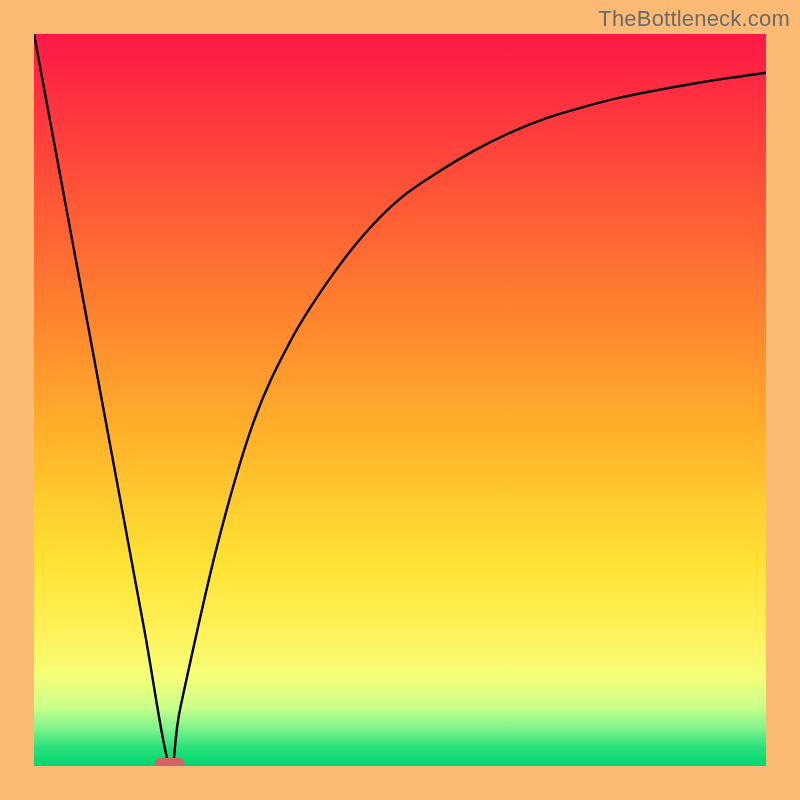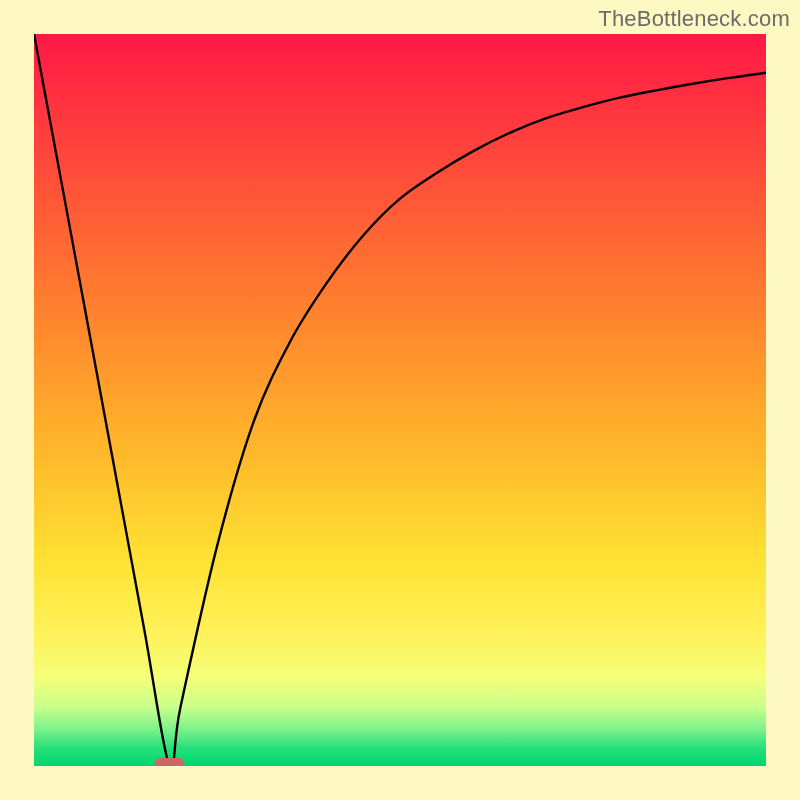--- a/index.html
+++ b/index.html
@@ -8,21 +8,21 @@
     width: 800px;
     height: 800px;
     overflow: hidden;
     background: #000;
     font-family: Arial, Helvetica, sans-serif;
   }
   .frame {
     position: relative;
     width: 800px;
     height: 800px;
-    background: #fef9c3;
+    background: #fdba74;
   }
   .plot-area {
     position: absolute;
     left: 34px;
     top: 34px;
     width: 732px;
     height: 732px;
     background: linear-gradient(to bottom,
       #ff1846 0%,
       #ff4a3a 18%,

